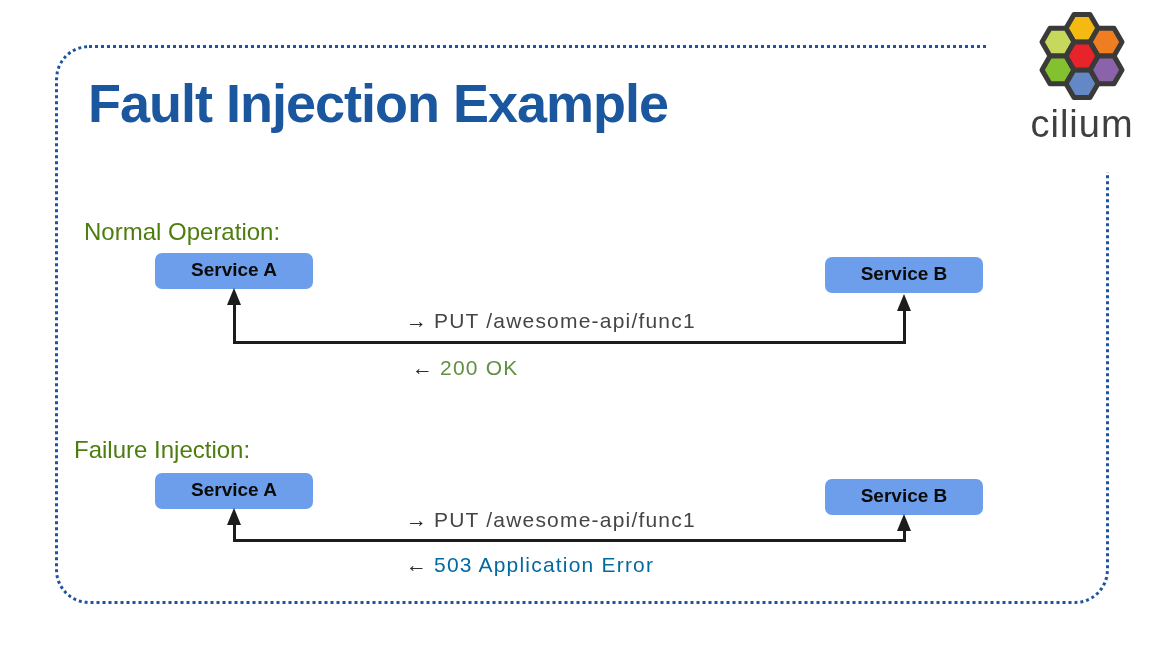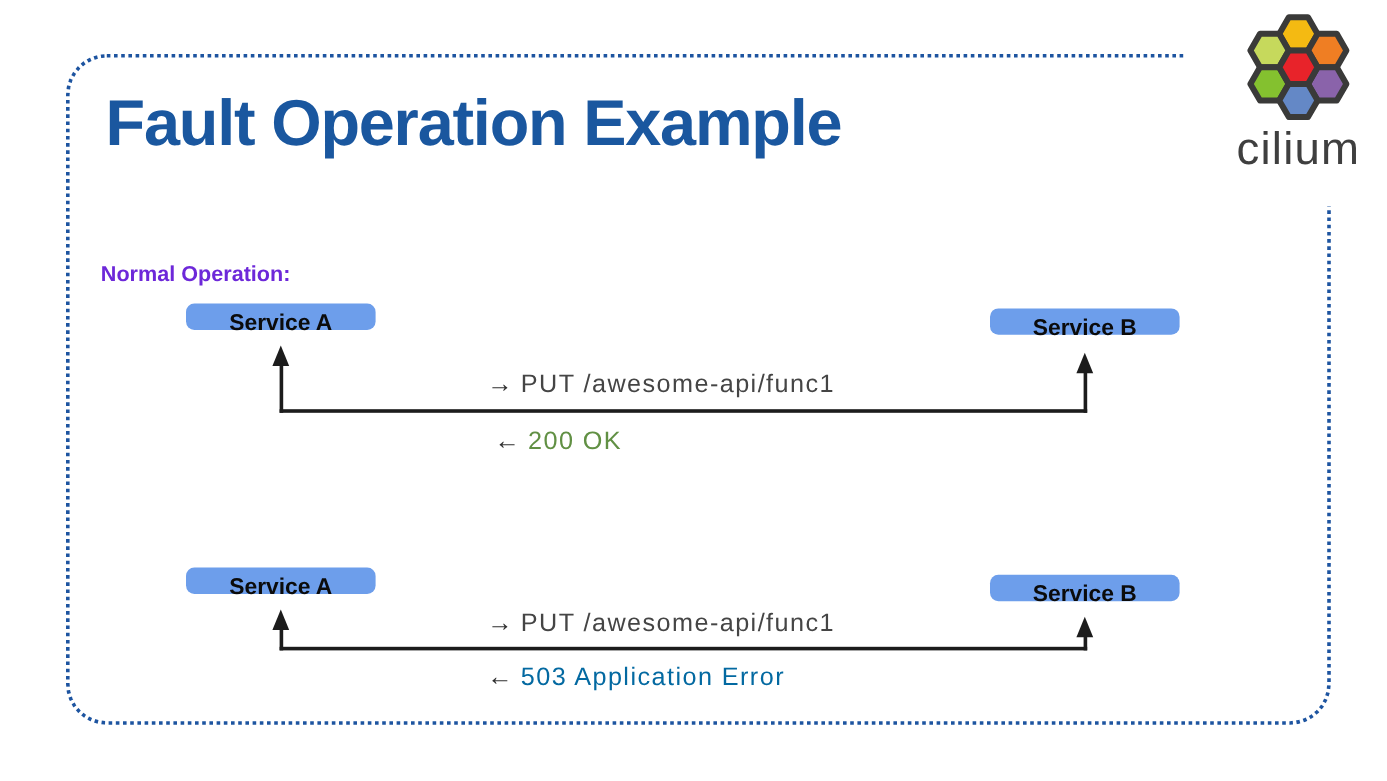--- a/index.html
+++ b/index.html
@@ -34,30 +34,30 @@
     position: absolute;
     left: 88px; top: 72px;
     font-size: 54px;
     font-weight: bold;
     letter-spacing: -1px;
     color: #1a579f;
     white-space: nowrap;
   }
   .section-label {
     position: absolute;
-    font-size: 18px;
-    font-weight: bold;
-    color: #6d28d9;
+    font-size: 24px;
+    font-weight: normal;
+    color: #4d7c0f;
     white-space: nowrap;
   }
   #section-label-0 { left: 84px; top: 218px; }
   #section-label-1 { left: 74px; top: 436px; }
   .service-box {
     position: absolute;
-    width: 158px; height: 22px;
+    width: 158px; height: 36px;
     border-radius: 7px;
     background: #6d9eeb;
     color: #0b0b0b;
     font-size: 19px;
     font-weight: bold;
     line-height: 34px;
     text-align: center;
   }
   #box-a0 { left: 155px; top: 253px; }
   #box-b0 { left: 825px; top: 257px; }
@@ -121,40 +121,41 @@
         <polygon points="110,48.1 102,62 86,62 78,48.1 86,34.2 102,34.2" stroke="#3a3a39" fill="#ef7e23"></polygon>
         <polygon points="62,75.9 54,89.8 38,89.8 30,75.9 38,62 54,62" stroke="#3a3a39" fill="#84c12f"></polygon>
         <polygon points="110,75.9 102,89.8 86,89.8 78,75.9 86,62 102,62" stroke="#3a3a39" fill="#8a63aa"></polygon>
         <polygon points="86,89.7 78,103.6 62,103.6 54,89.7 62,75.8 78,75.8" stroke="#3a3a39" fill="#6488c6"></polygon>
         <polygon points="86,62 78,75.9 62,75.9 54,62 62,48.1 78,48.1" stroke="#3a3a39" fill="#e8232a"></polygon>
       </g>
       <text class="wordmark" x="70" y="143" text-anchor="middle" fill="#3f3f3f">cilium</text>
     </svg>
   </div>
 
-  <div class="page-title" style="color: rgb(26, 87, 159);">Fault Operation Example</div>
+  <div class="page-title" style="color: rgb(26, 87, 159);">Fault Injection Example</div>
 
   <div class="section-label" id="section-label-0">Normal Operation:</div>
 
   <div class="service-box" id="box-a0" style="background-color: rgb(109, 158, 235);">Service A</div>
   <div class="service-box" id="box-b0" style="background-color: rgb(109, 158, 235);">Service B</div>
 
   <div class="arrowhead" id="head-a0" style="border-bottom-color: rgb(28, 28, 28);"></div>
   <div class="vline" id="vline-a0" style="background-color: rgb(28, 28, 28);"></div>
   <div class="hline" id="hline-0" style="background-color: rgb(28, 28, 28);"></div>
   <div class="vline" id="vline-b0" style="background-color: rgb(28, 28, 28);"></div>
   <div class="arrowhead" id="head-b0" style="border-bottom-color: rgb(28, 28, 28);"></div>
 
   <div class="annotation" id="req-0">
     <span class="arrow-glyph">→</span><span>PUT /awesome-api/func1</span>
   </div>
   <div class="annotation" id="res-0">
     <span class="arrow-glyph">←</span><span style="color: rgb(97, 144, 68); margin-top: 16px;">200 OK</span>
   </div>
 
+  <div class="section-label" id="section-label-1">Failure Injection:</div>
 
   <div class="service-box" id="box-a1" style="background-color: rgb(109, 158, 235);">Service A</div>
   <div class="service-box" id="box-b1" style="background-color: rgb(109, 158, 235);">Service B</div>
 
   <div class="arrowhead" id="head-a1" style="border-bottom-color: rgb(28, 28, 28);"></div>
   <div class="vline" id="vline-a1" style="background-color: rgb(28, 28, 28);"></div>
   <div class="hline" id="hline-1" style="background-color: rgb(28, 28, 28);"></div>
   <div class="vline" id="vline-b1" style="background-color: rgb(28, 28, 28);"></div>
   <div class="arrowhead" id="head-b1" style="border-bottom-color: rgb(28, 28, 28);"></div>
 

